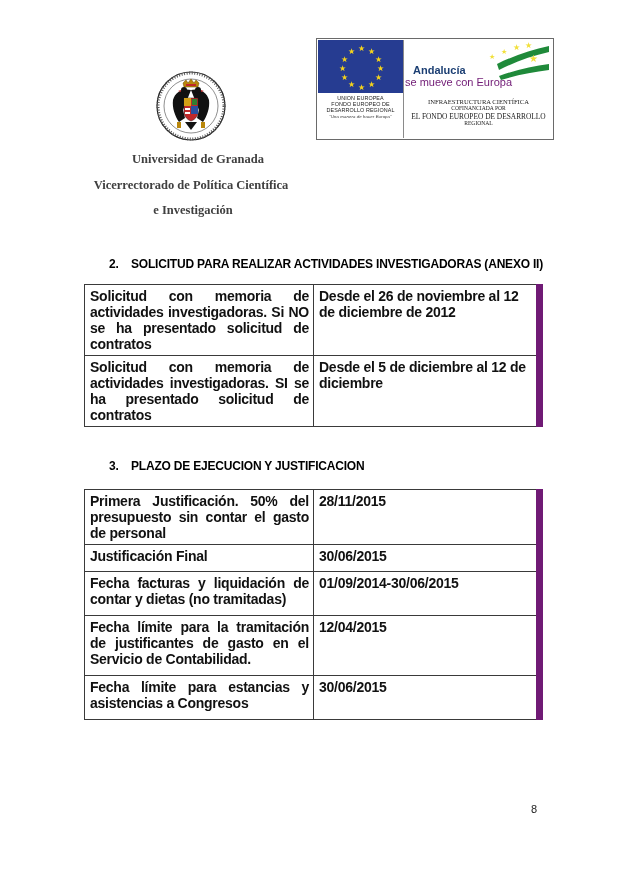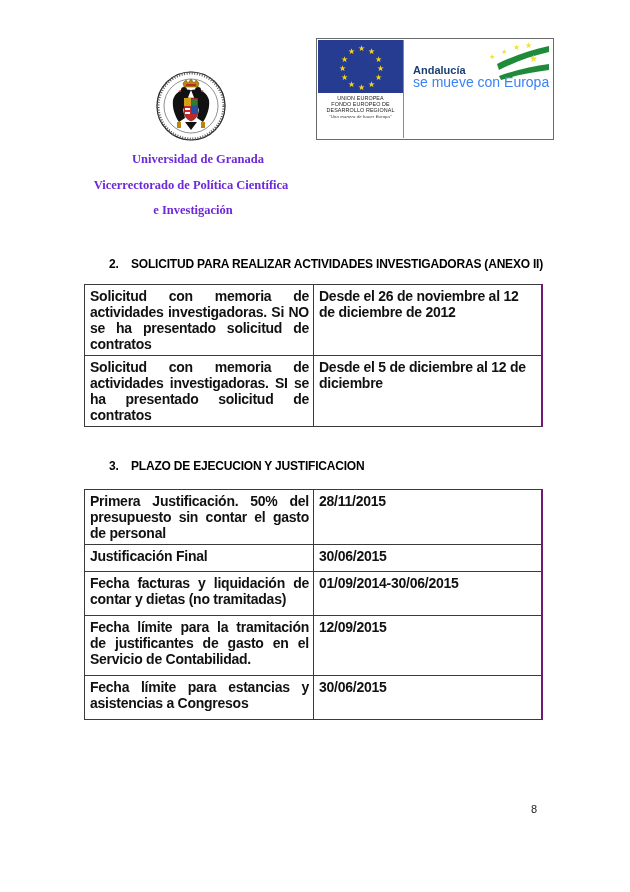--- a/index.html
+++ b/index.html
@@ -10,44 +10,44 @@
     .seal { position: absolute; left: 155px; top: 70px; width: 72px; height: 72px; }
 
     
     .banner { position: absolute; left: 316px; top: 38px; width: 236px; height: 100px; border: 1px solid #6a6a6a; background: #fff; }
     .eu-box { position: absolute; left: 1px; top: 1px; width: 85px; height: 98px; border-right: 1px solid #8a8a8a; }
     .eu-flag { position: absolute; left: 0; top: 0; width: 85px; height: 53px; background: #263c91; }
     .eu-text { position: absolute; left: 0; top: 55px; width: 85px; text-align: center; font-family: "Liberation Sans", sans-serif; font-size: 5.4px; line-height: 6px; color: #222; letter-spacing: 0.1px; }
     .eu-motto { font-style: italic; font-size: 4.3px; margin-top: 1px; color: #333; }
     .and-box { position: absolute; left: 88px; top: 1px; width: 147px; height: 98px; }
     .and-title { position: absolute; left: 8px; top: 25px; font-family: "Liberation Sans", sans-serif; font-weight: bold; font-size: 11px; line-height: 11px; color: #1c3f73; }
-    .and-sub { position: absolute; left: 8px; top: 36px; font-family: "Liberation Sans", sans-serif; font-size: 14px; line-height: 13px; color: #3b82f6; white-space: nowrap; }
+    .and-sub { position: absolute; left: 0; top: 36px; font-family: "Liberation Sans", sans-serif; font-size: 11px; line-height: 13px; color: #701a75; white-space: nowrap; }
     .and-infra { position: absolute; left: 0; top: 58px; width: 147px; text-align: center; font-family: "Liberation Serif", serif; font-size: 6.6px; line-height: 7.4px; color: #222; }
     .and-infra .big { font-size: 7.4px; }
     .and-infra .small { font-size: 5.6px; }
     .stripes { position: absolute; left: 78px; top: 2px; width: 68px; height: 38px; }
 
     
-    .hdr { position: absolute; left: 0; width: 400px; text-align: center; font-family: "Liberation Serif", serif; font-weight: bold; font-size: 12.5px; color: #6d28d9; }
+    .hdr { position: absolute; left: 0; width: 400px; text-align: center; font-family: "Liberation Serif", serif; font-weight: bold; font-size: 12.5px; color: #404040; }
     .hdr1 { top: 152px; left: 0; width: 396px; }
     .hdr2 { top: 178px; left: 0; width: 382px; }
     .hdr3 { top: 203px; left: 0; width: 386px; }
 
     
     .section-title { position: absolute; left: 109px; font-family: "Liberation Sans", sans-serif; font-weight: bold; font-size: 12px; letter-spacing: -0.2px; color: #000; }
     .section-title .num { display: inline-block; width: 22px; }
     .sec2 { top: 257px; }
     .sec3 { top: 459px; }
 
     
     table.grid { position: absolute; left: 84px; width: 459px; border-collapse: collapse; table-layout: fixed; }
     table.grid td { border: 1px solid #3a3a3a; vertical-align: top; padding: 3px 4px 3px 5px; font-family: Liberation Sans, sans-serif; font-weight: bold; font-size: 14px; line-height: 16px; letter-spacing: -0.25px; color: #111; }
     table.grid td.c1 { width: 219px; text-align: justify; }
     table.grid td.c2 { text-align: left; }
-    table.grid td:last-child { border-right: 2px solid #701a75; }
+    table.grid td:last-child { border-right: 7px solid #701a75; }
     .t1 { top: 284px; }
     .t2 { top: 489px; }
 
     .pagenum { position: absolute; left: 531px; top: 803px; font-family: "Liberation Sans", sans-serif; font-size: 11px; color: #222; }
   </style>
 </head>
 <body>
 
 <div class="page">
 
@@ -117,20 +117,26 @@
             <text x="6" y="17" font-size="7" font-family="DejaVu Sans, sans-serif">★</text>
             <text x="18" y="12" font-size="7" font-family="DejaVu Sans, sans-serif">★</text>
             <text x="30" y="8" font-size="8" font-family="DejaVu Sans, sans-serif">★</text>
             <text x="42" y="6" font-size="8" font-family="DejaVu Sans, sans-serif">★</text>
             <text x="46" y="20" font-size="10" font-family="DejaVu Sans, sans-serif">★</text>
           </g>
         </svg>
       </div>
       <div class="and-title">Andalucía</div>
       <div class="and-sub">se mueve con Europa</div>
+      <div class="and-infra">
+        <div>INFRAESTRUCTURA CIENTÍFICA</div>
+        <div class="small">COFINANCIADA POR</div>
+        <div class="big">EL FONDO EUROPEO DE DESARROLLO</div>
+        <div class="small">REGIONAL</div>
+      </div>
     </div>
   </div>
 
   <div class="hdr hdr1">Universidad de Granada</div>
   <div class="hdr hdr2">Vicerrectorado de Política Científica</div>
   <div class="hdr hdr3">e Investigación</div>
 
   <div class="section-title sec2">
     <span class="num">2.</span><span>SOLICITUD PARA REALIZAR ACTIVIDADES INVESTIGADORAS (ANEXO II)</span>
   </div>
@@ -159,21 +165,21 @@
     <tr style="height:27px;">
       <td class="c1">Justificación Final</td>
       <td class="c2">30/06/2015</td>
     </tr>
     <tr style="height:44px;">
       <td class="c1">Fecha facturas y liquidación de contar y dietas (no tramitadas)</td>
       <td class="c2">01/09/2014-30/06/2015</td>
     </tr>
     <tr style="height:60px;">
       <td class="c1">Fecha límite para la tramitación de justificantes de gasto en el Servicio de Contabilidad.</td>
-      <td class="c2">12/09/2015</td>
+      <td class="c2">12/04/2015</td>
     </tr>
     <tr style="height:44px;">
       <td class="c1">Fecha límite para estancias y asistencias a Congresos</td>
       <td class="c2">30/06/2015</td>
     </tr>
   </tbody>
     </table>
 
   <div class="pagenum">8</div>
 </div>

